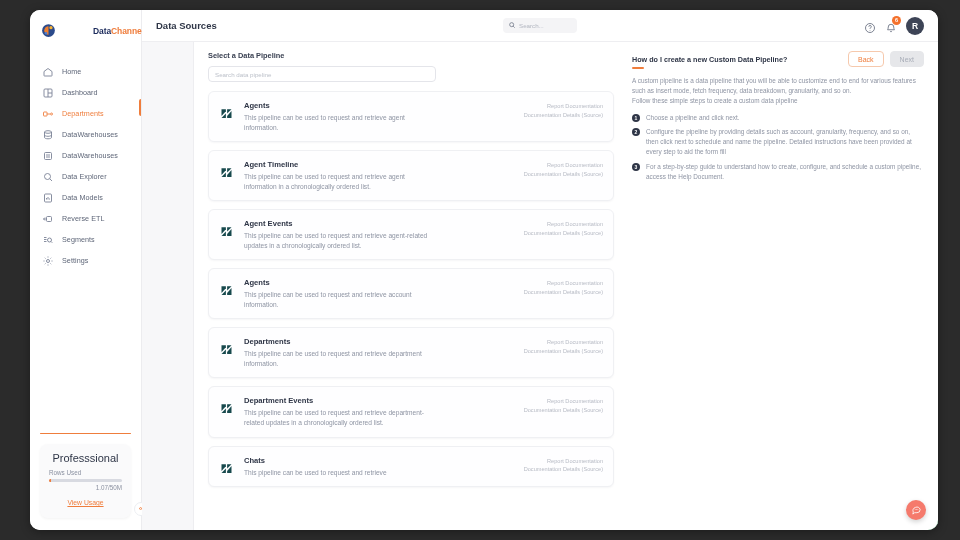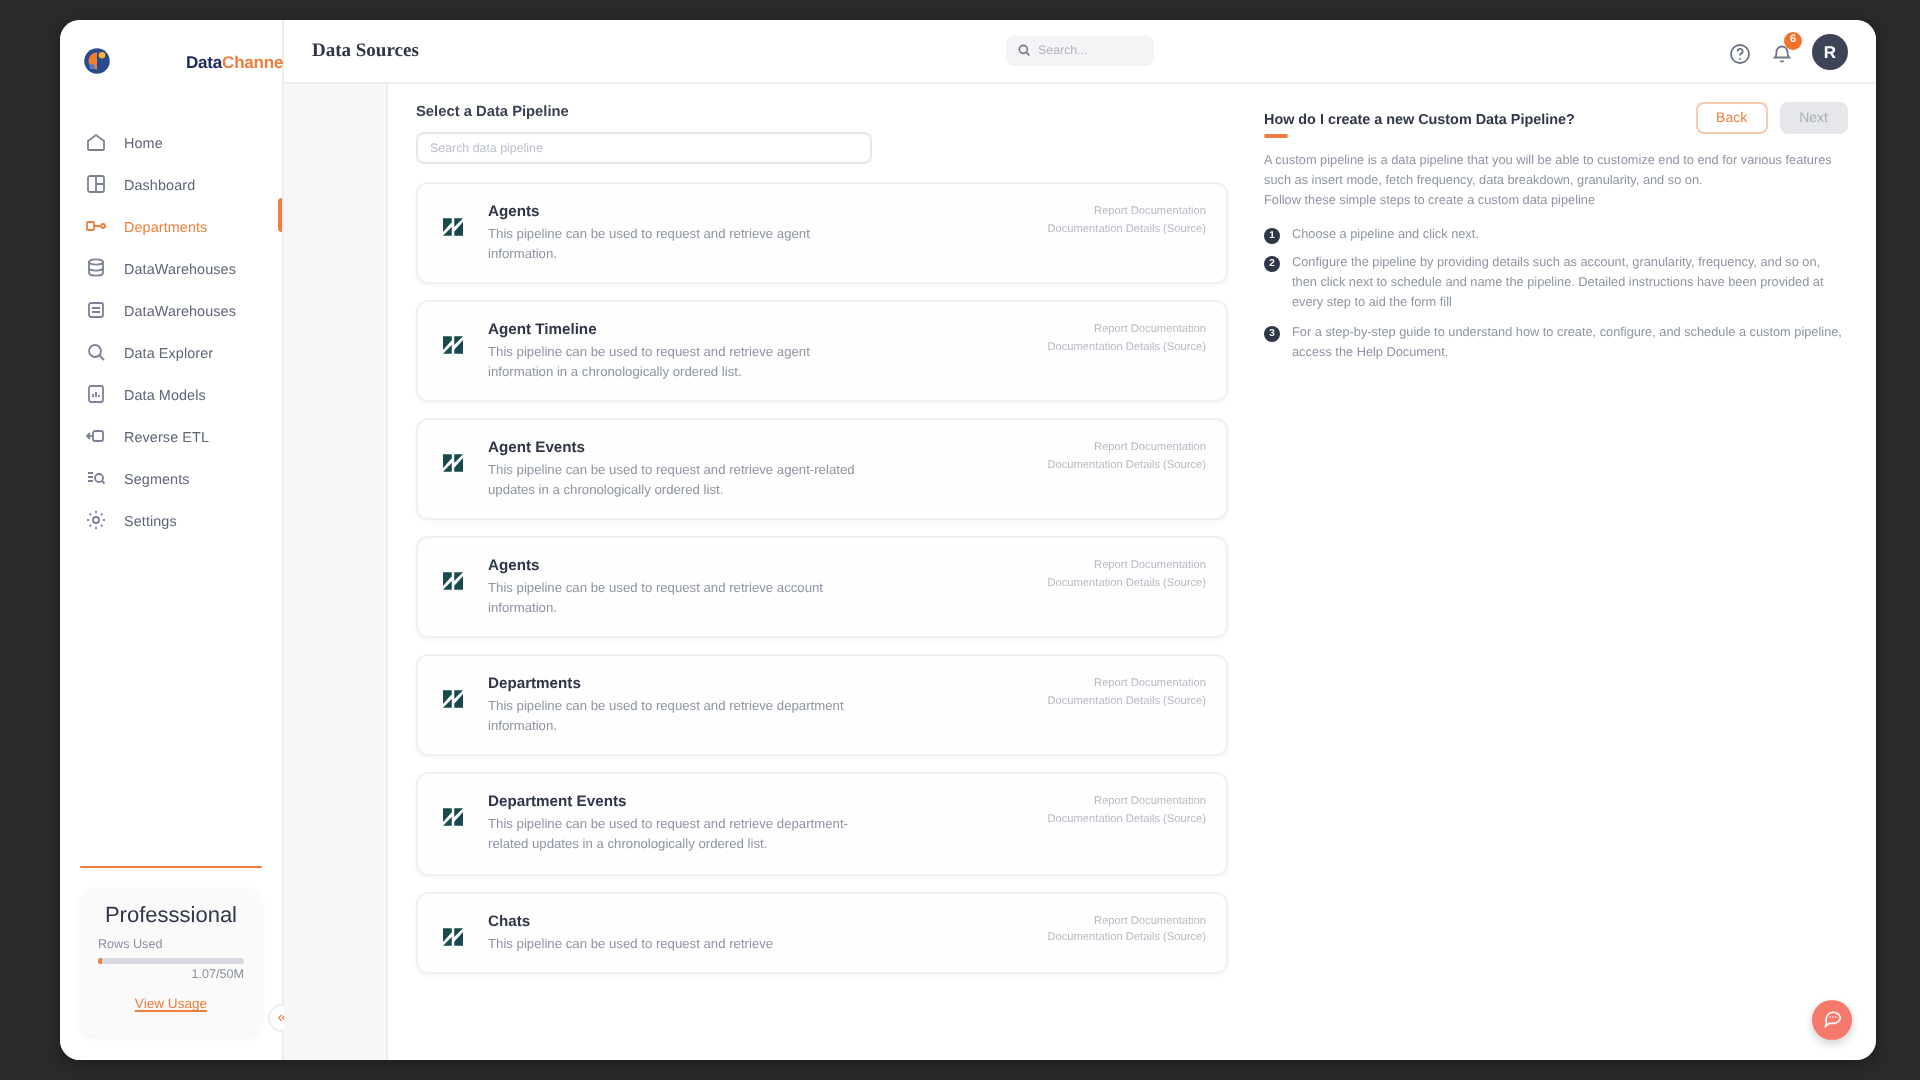--- a/index.html
+++ b/index.html
@@ -83,21 +83,21 @@
 
   .topbar {
     height: 32px; background: #ffffff;
     display: flex; align-items: center;
     padding: 0 14px 0 14px;
     border-bottom: 1px solid #eeeef1;
     border-top-right-radius: 10px;
     position: relative; z-index: 5;
     flex: 0 0 32px;
   }
-  .page-title { font-size: 9.5px; font-weight: bold; color: #2f3647; font-family: Liberation Serif, serif; }
+  .page-title { font-size: 9.5px; font-weight: bold; color: #2f3647; }
   .searchbox {
     position: absolute; left: 50%; transform: translateX(-50%);
     width: 74px; height: 15px; background: #f4f4f6;
     border-radius: 4px; display: flex; align-items: center;
     gap: 3px; padding: 0 5px; cursor: text;
   }
   .searchbox svg { width: 8px; height: 8px; color: #6f7687; flex: 0 0 8px; }
   .searchbox span { font-size: 6.2px; color: #b2b6c0; }
   .topbar-right { margin-left: auto; display: flex; align-items: center; gap: 9px; }
   .ic-btn { width: 12px; height: 12px; color: #6f7687; cursor: pointer; position: relative; }

